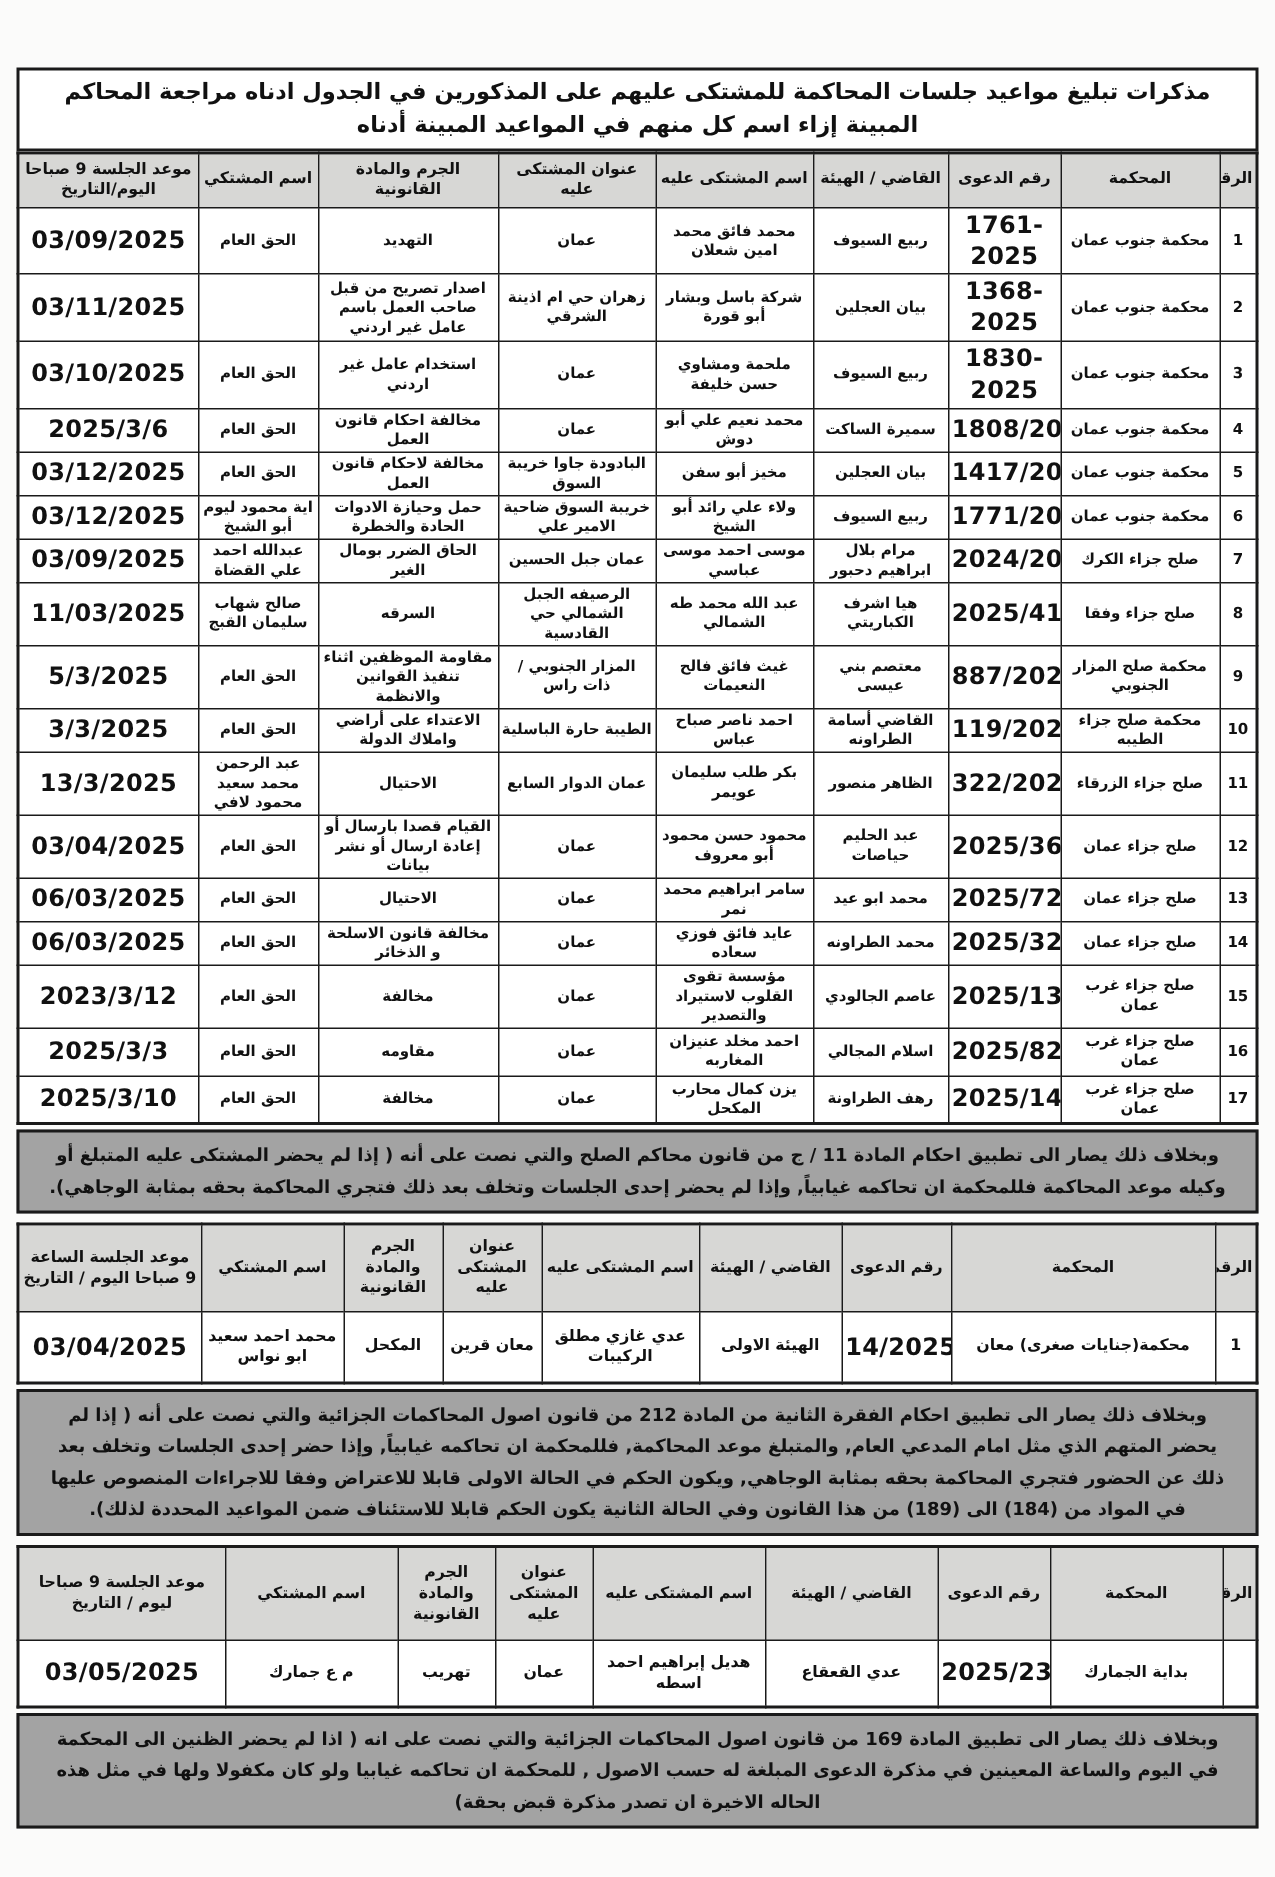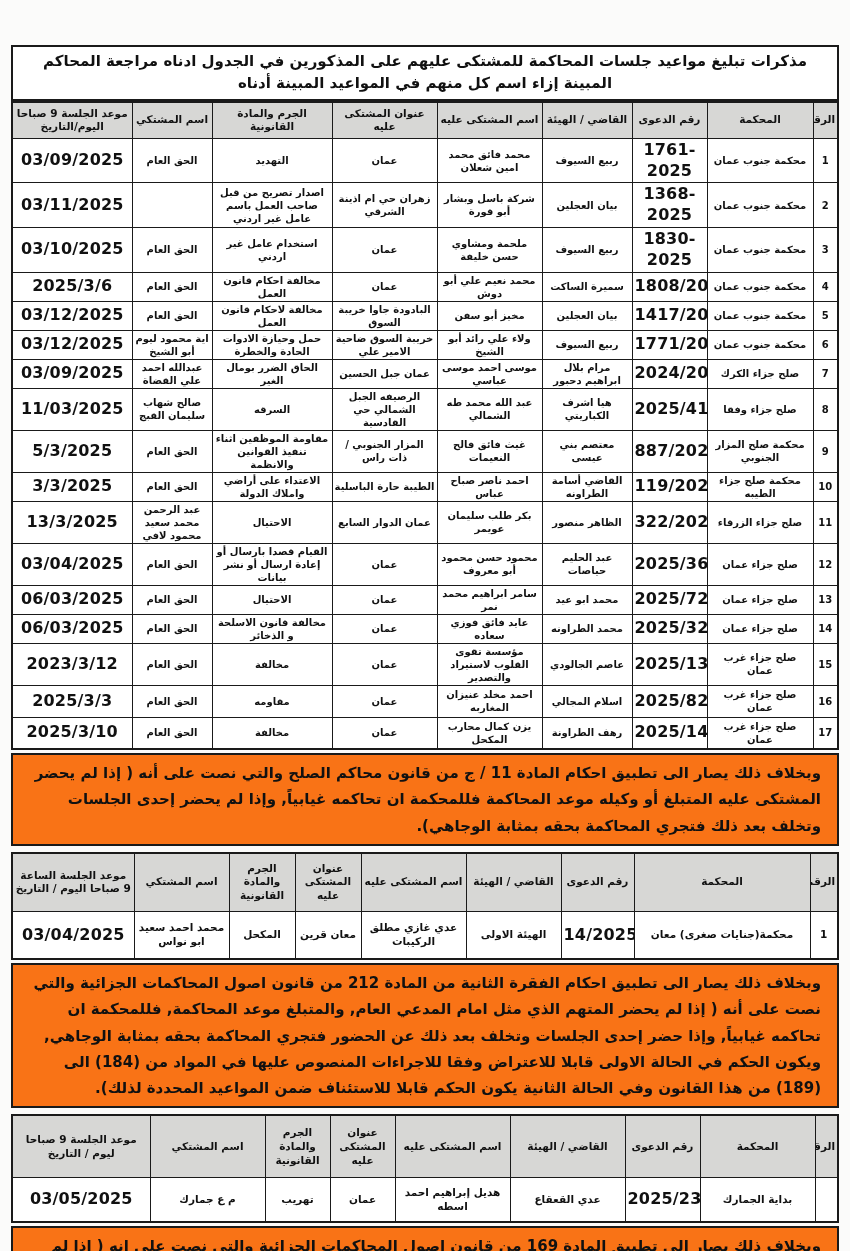--- a/index.html
+++ b/index.html
@@ -58,24 +58,25 @@
   .t1 tbody tr:nth-child(17) td { height: 32px; }
 
   .t2 th { padding: 8px 2px; }
   .t2 td { height: 48px; font-size: 10.5px; }
 
   .t3 th { padding: 10px 2px; }
   .t3 td { height: 44px; font-size: 10.5px; }
 
   .note-box {
     border: 2px solid #1a1a1a;
-    background: #f97316;
+    background: #a3a3a3;
     font-weight: bold;
-    font-size: 15px;
+    font-size: 12px;
     line-height: 1.75;
+    text-align: center;
     padding: 5px 16px;
     margin-top: 3px;
   }
   .gap { height: 6px; }
 
   td[dir="ltr"] { font-size: 16px; letter-spacing: 0.2px; }
 </style>
 </head>
 <body>
 

